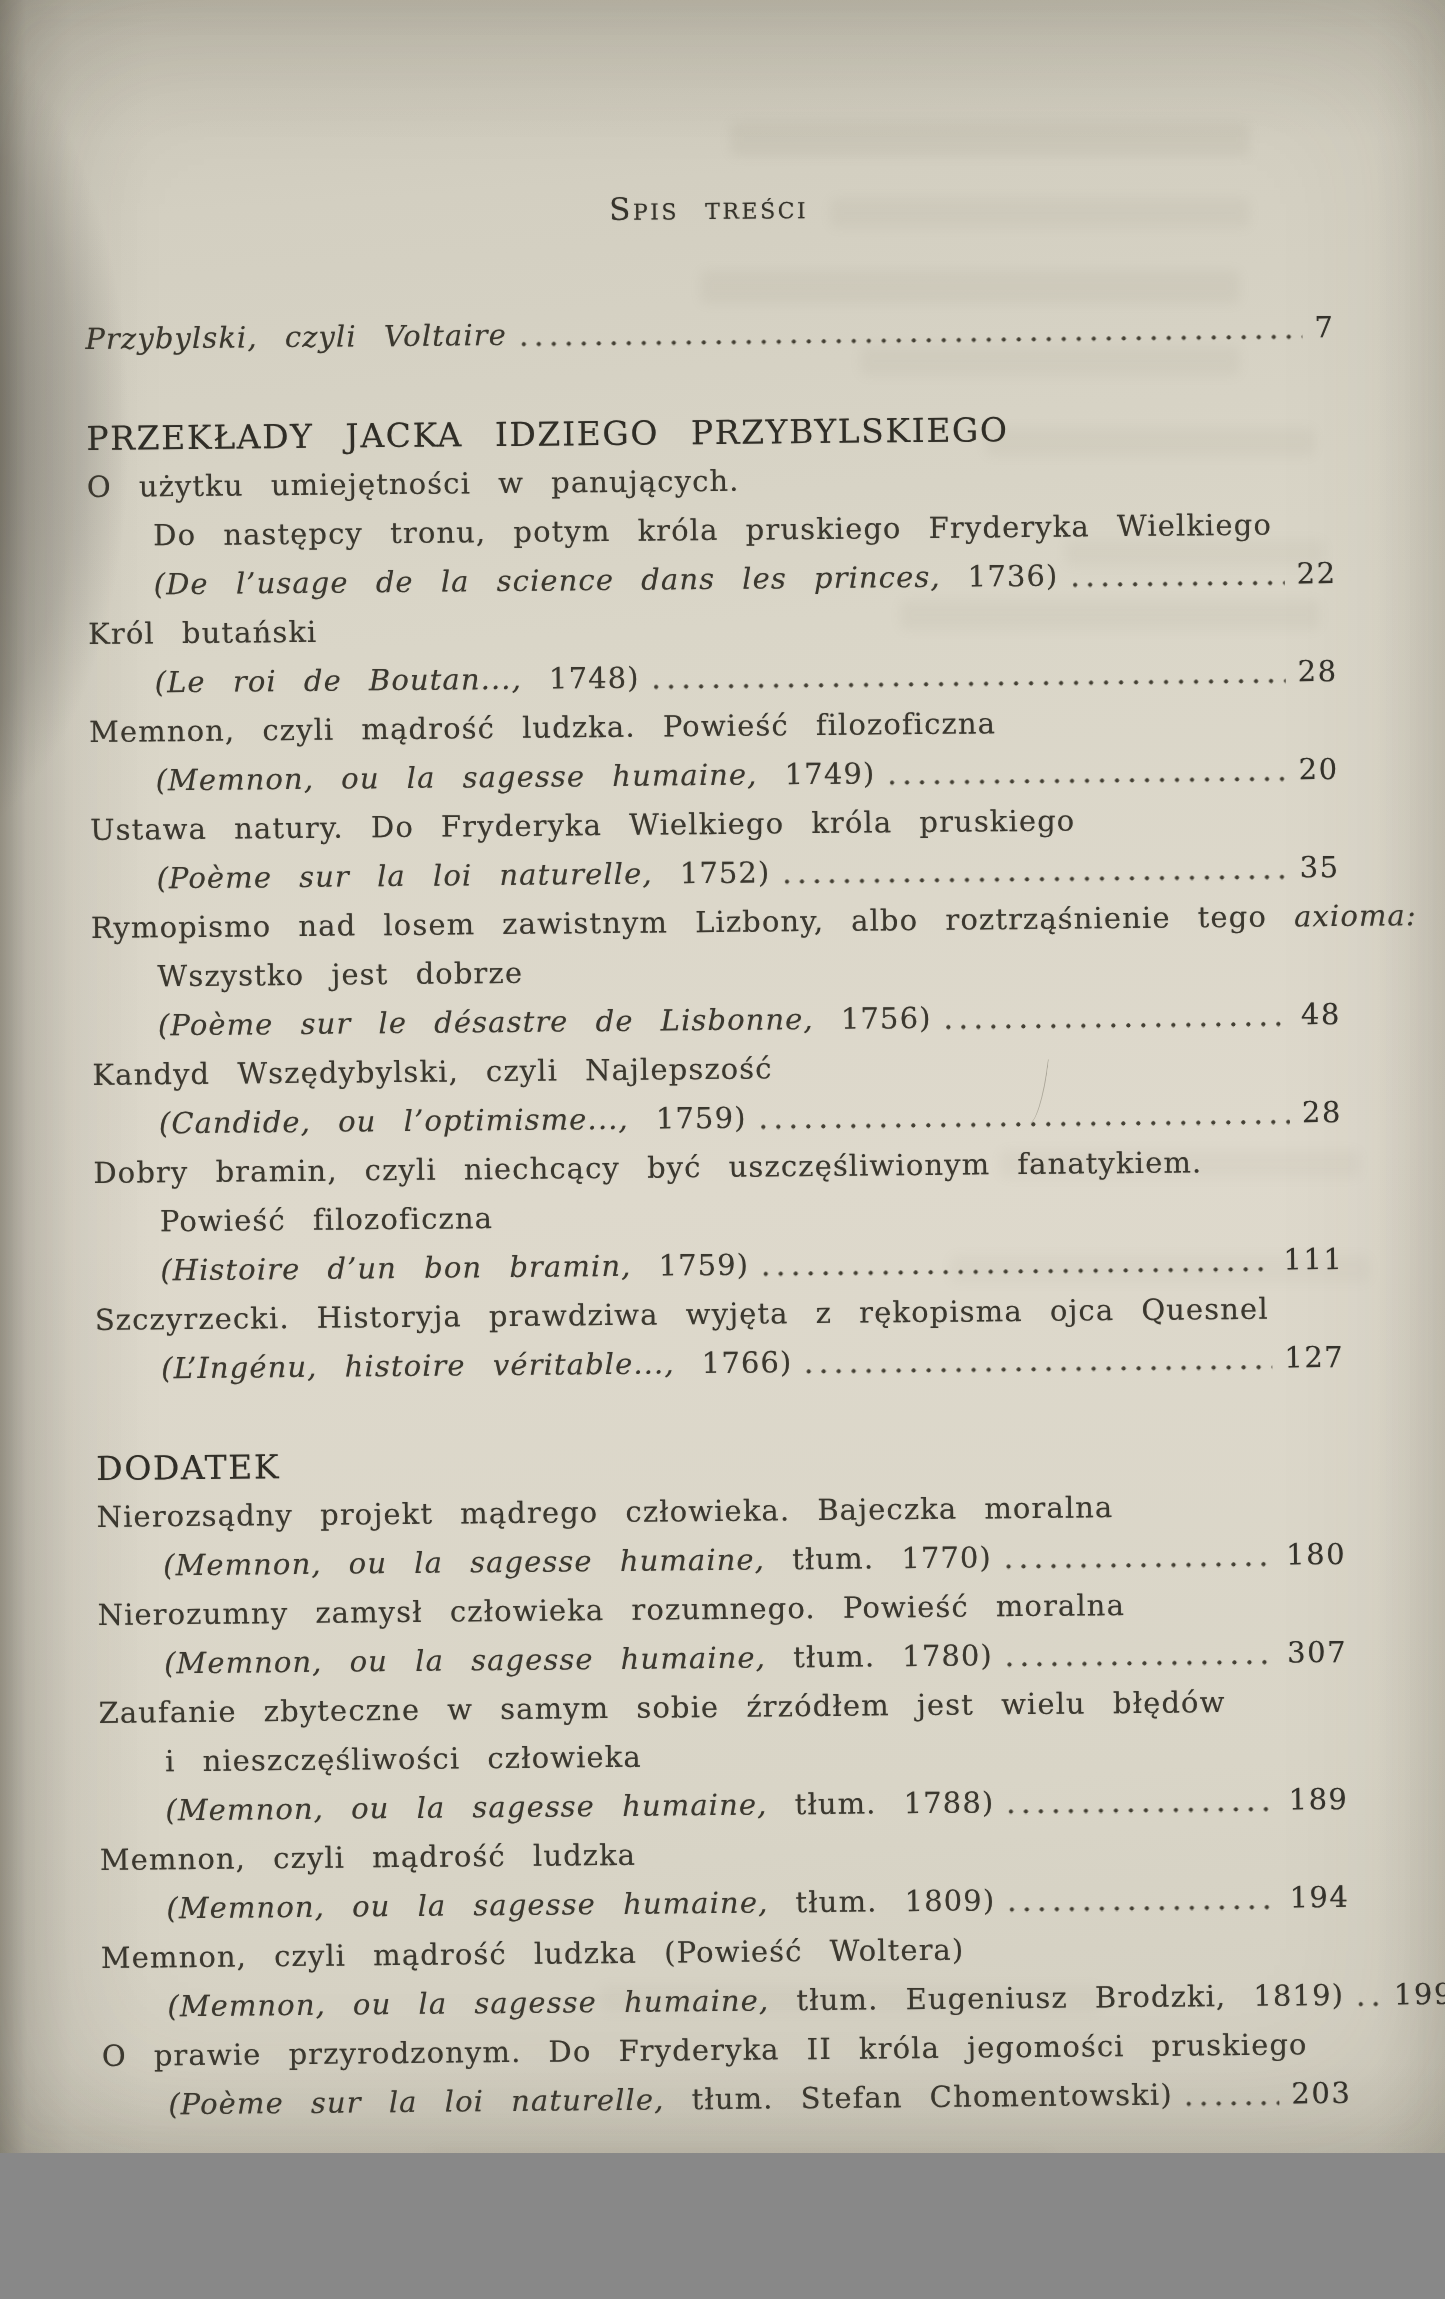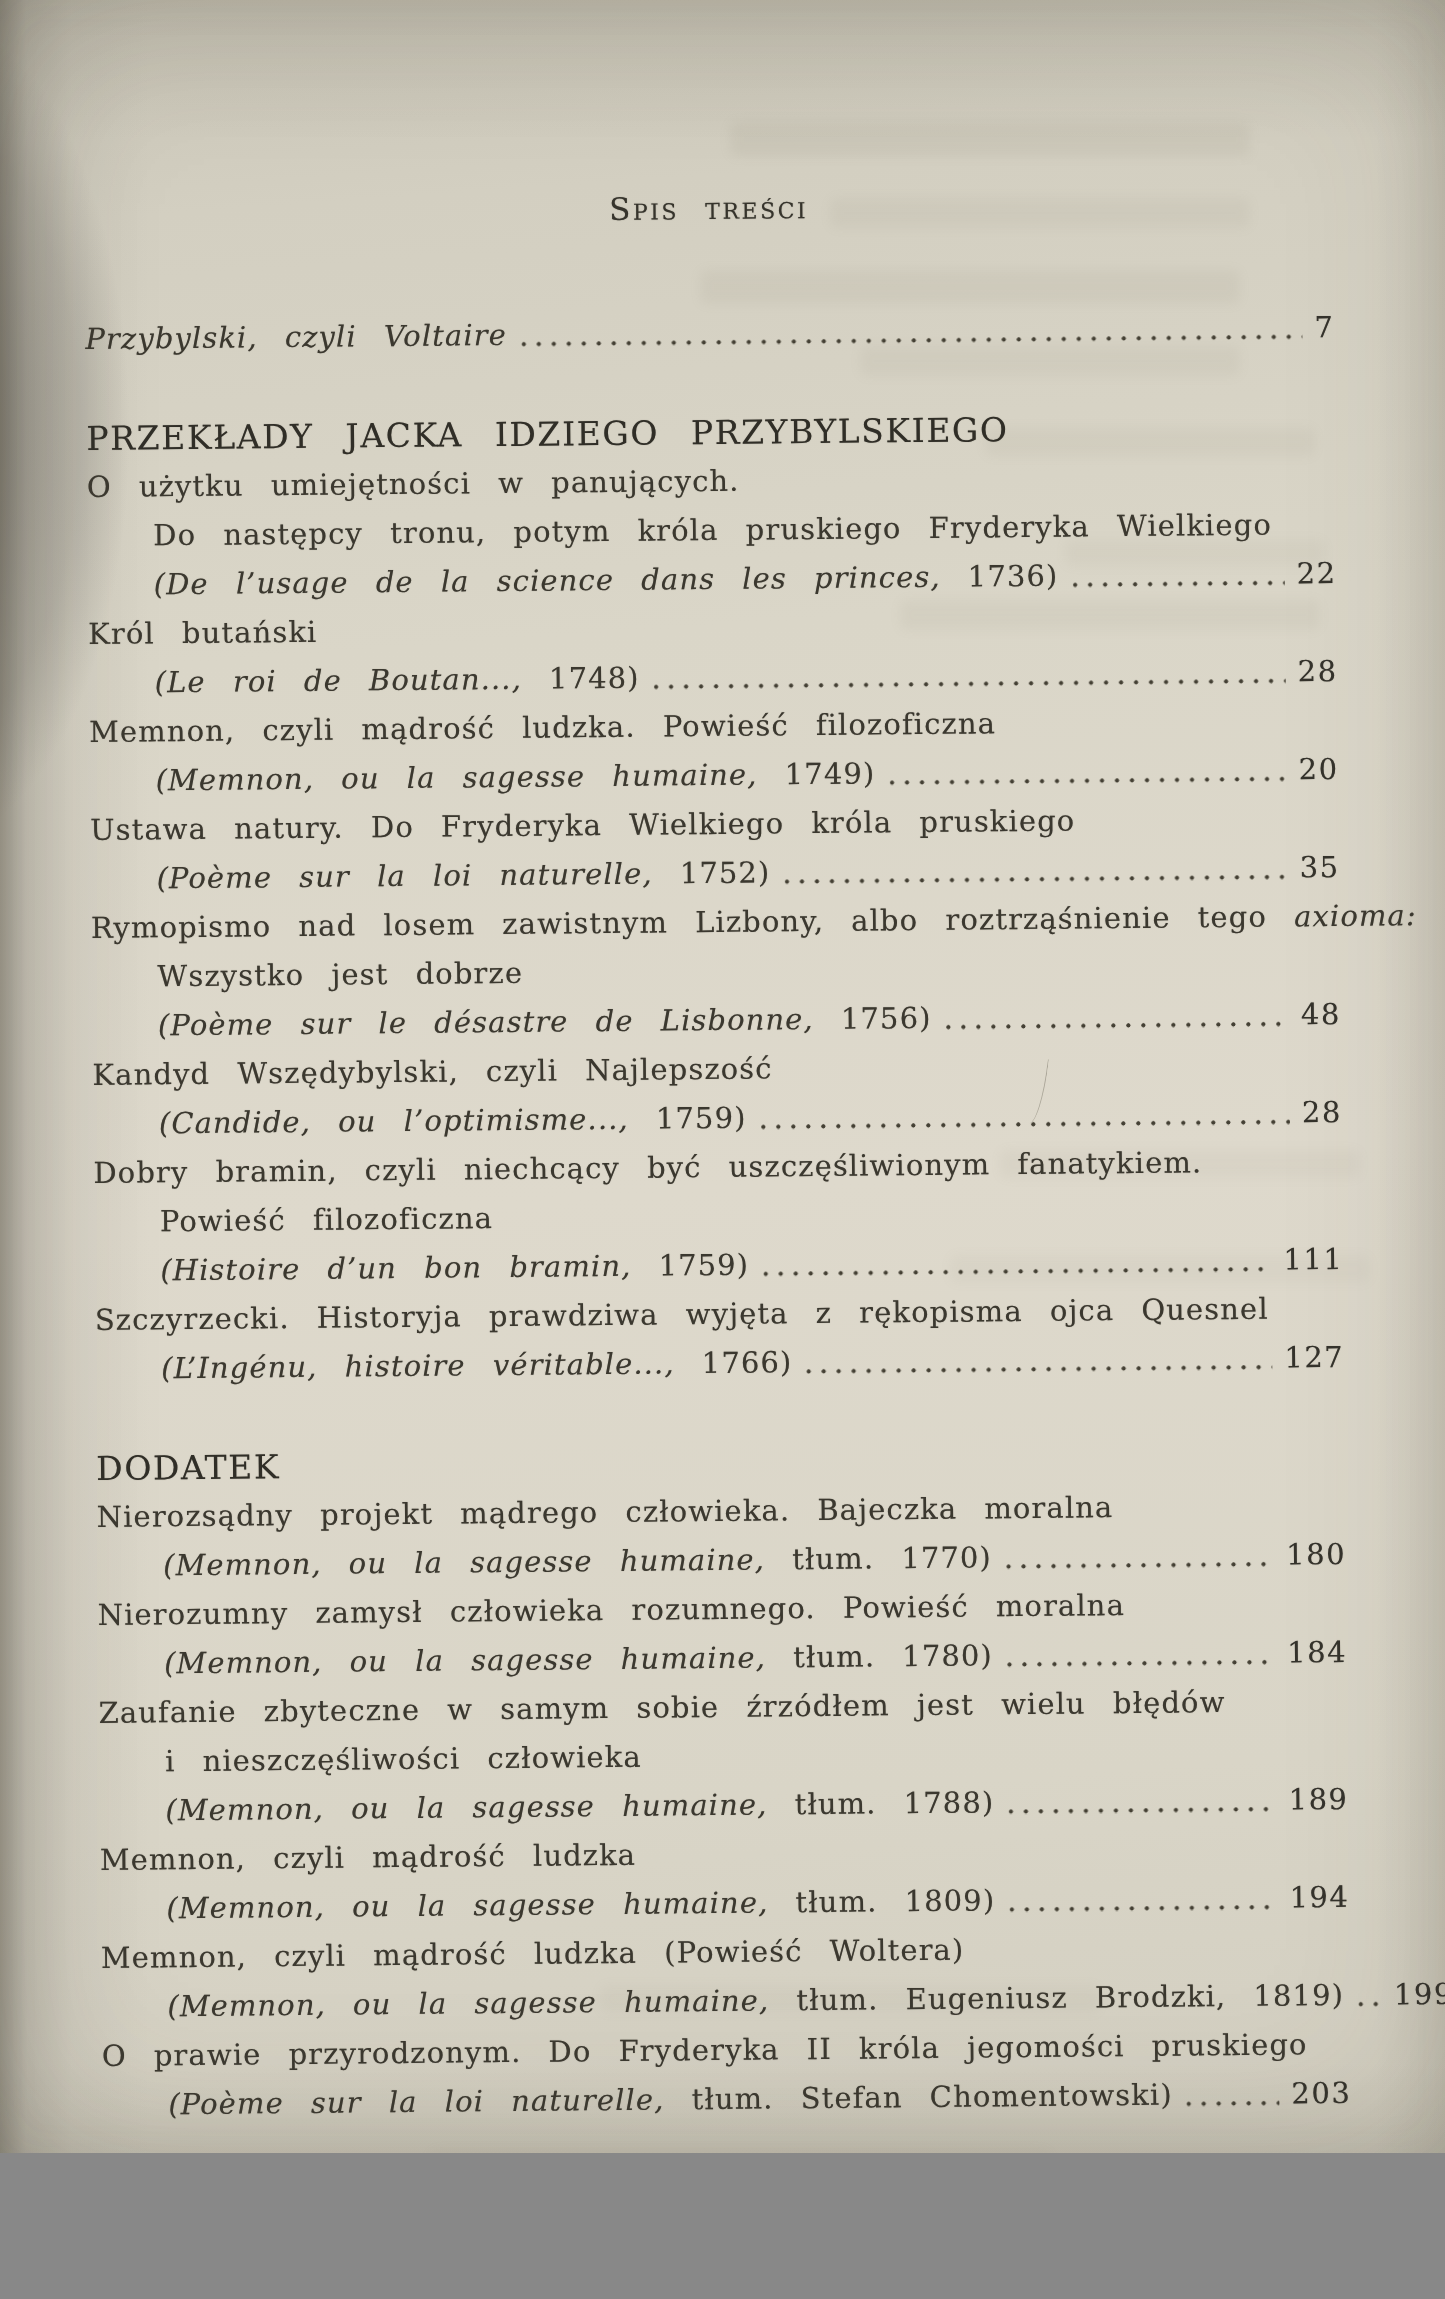--- a/index.html
+++ b/index.html
@@ -203,21 +203,21 @@
           <span class="txt"><span class="it">(Memnon, ou la sagesse humaine,</span><span> tłum. 1770)</span></span>
           <span class="leader"></span>
           <span class="pg">180</span>
         </div>
         <div class="toc-row">
           <span class="txt"><span>Nierozumny zamysł człowieka rozumnego. Powieść moralna</span></span>
         </div>
         <div class="toc-row indent">
           <span class="txt"><span class="it">(Memnon, ou la sagesse humaine,</span><span> tłum. 1780)</span></span>
           <span class="leader"></span>
-          <span class="pg">184</span>
+          <span class="pg">307</span>
         </div>
         <div class="toc-row">
           <span class="txt"><span>Zaufanie zbyteczne w samym sobie źrzódłem jest wielu błędów</span></span>
         </div>
         <div class="toc-row indent">
           <span class="txt"><span>i nieszczęśliwości człowieka</span></span>
         </div>
         <div class="toc-row indent">
           <span class="txt"><span class="it">(Memnon, ou la sagesse humaine,</span><span> tłum. 1788)</span></span>
           <span class="leader"></span>

